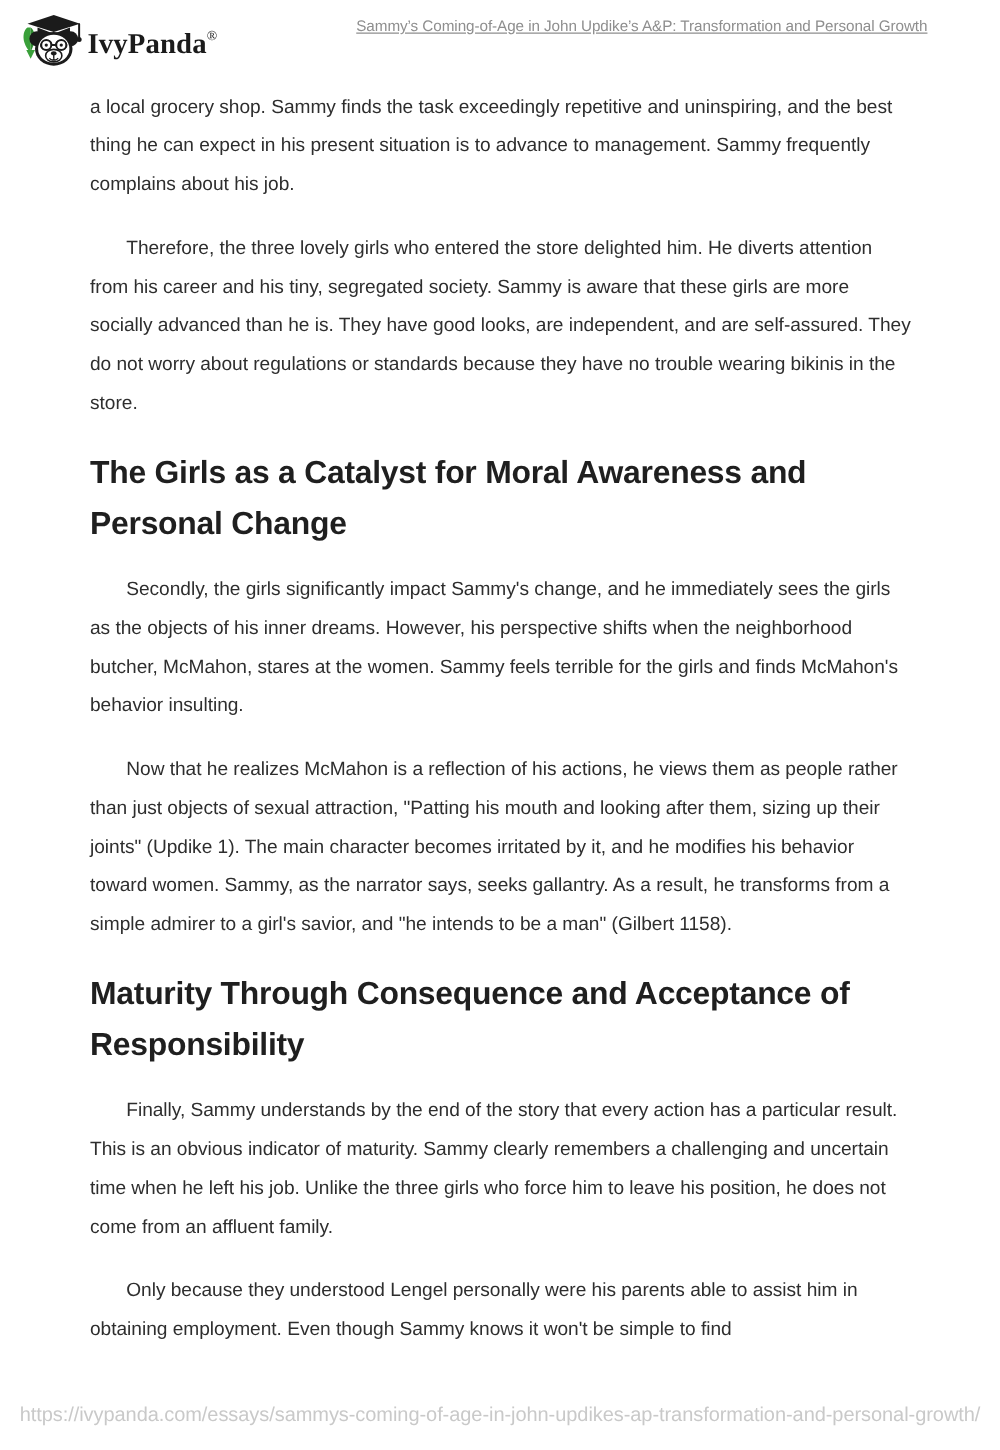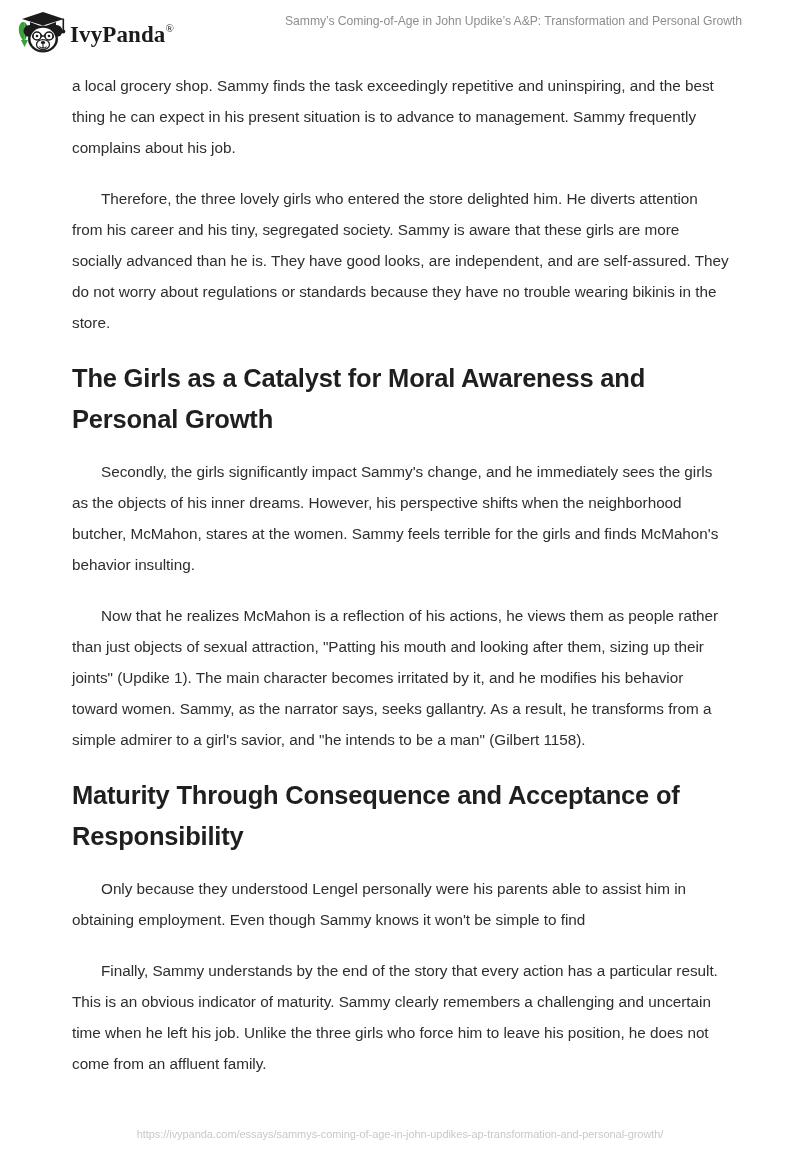--- a/index.html
+++ b/index.html
@@ -70,20 +70,21 @@
   .header-title {
     position: absolute;
     left: 285px;
     top: 14px;
     width: 500px;
     font-size: 12.2px;
     color: #8e8e8e;
     line-height: 1.2;
     white-space: nowrap;
     letter-spacing: -0.05px;
+    text-decoration: underline;
   }
 
   
   .content {
     position: absolute;
     left: 72px;
     top: 70px;
     width: 657px;
   }
   p.para {
@@ -111,21 +112,21 @@
 
   
   .page-footer {
     position: absolute;
     left: 0;
     bottom: 18px;
     width: 800px;
     text-align: center;
   }
   .footer-url {
-    font-size: 11px;
+    font-size: 16px;
     color: #c9c9c9;
     letter-spacing: -0.05px;
     white-space: nowrap;
   }
 </style>
 </head>
 <body>
 
 <div class="page">
 
@@ -174,25 +175,25 @@
       </svg>
       <span class="brand-name"><span>IvyPanda</span><span class="brand-reg">®</span></span>
     </div>
 
     <div class="header-title">Sammy’s Coming-of-Age in John Updike’s A&amp;P: Transformation and Personal Growth</div>
   </div>
 
   <div class="content">
       <p class="para continued">a local grocery shop. Sammy finds the task exceedingly repetitive and uninspiring, and the best thing he can expect in his present situation is to advance to management. Sammy frequently complains about his job.</p>
       <p class="para">Therefore, the three lovely girls who entered the store delighted him. He diverts attention from his career and his tiny, segregated society. Sammy is aware that these girls are more socially advanced than he is. They have good looks, are independent, and are self-assured. They do not worry about regulations or standards because they have no trouble wearing bikinis in the store.</p>
-      <h2 class="section-heading">The Girls as a Catalyst for Moral Awareness and Personal Growth</h2>
+      <h2 class="section-heading">The Girls as a Catalyst for Moral Awareness and Personal Change</h2>
       <p class="para">Secondly, the girls significantly impact Sammy's change, and he immediately sees the girls as the objects of his inner dreams. However, his perspective shifts when the neighborhood butcher, McMahon, stares at the women. Sammy feels terrible for the girls and finds McMahon's behavior insulting.</p>
       <p class="para">Now that he realizes McMahon is a reflection of his actions, he views them as people rather than just objects of sexual attraction, "Patting his mouth and looking after them, sizing up their joints" (Updike 1). The main character becomes irritated by it, and he modifies his behavior toward women. Sammy, as the narrator says, seeks gallantry. As a result, he transforms from a simple admirer to a girl's savior, and "he intends to be a man" (Gilbert 1158).</p>
       <h2 class="section-heading second">Maturity Through Consequence and Acceptance of Responsibility</h2>
+      <p class="para">Finally, Sammy understands by the end of the story that every action has a particular result. This is an obvious indicator of maturity. Sammy clearly remembers a challenging and uncertain time when he left his job. Unlike the three girls who force him to leave his position, he does not come from an affluent family.</p>
       <p class="para">Only because they understood Lengel personally were his parents able to assist him in obtaining employment. Even though Sammy knows it won't be simple to find</p>
-      <p class="para">Finally, Sammy understands by the end of the story that every action has a particular result. This is an obvious indicator of maturity. Sammy clearly remembers a challenging and uncertain time when he left his job. Unlike the three girls who force him to leave his position, he does not come from an affluent family.</p>
     </div>
 
   <div class="page-footer">
     <span class="footer-url">https://ivypanda.com/essays/sammys-coming-of-age-in-john-updikes-ap-transformation-and-personal-growth/</span>
   </div>
 
 </div>
 
 </body></html>

